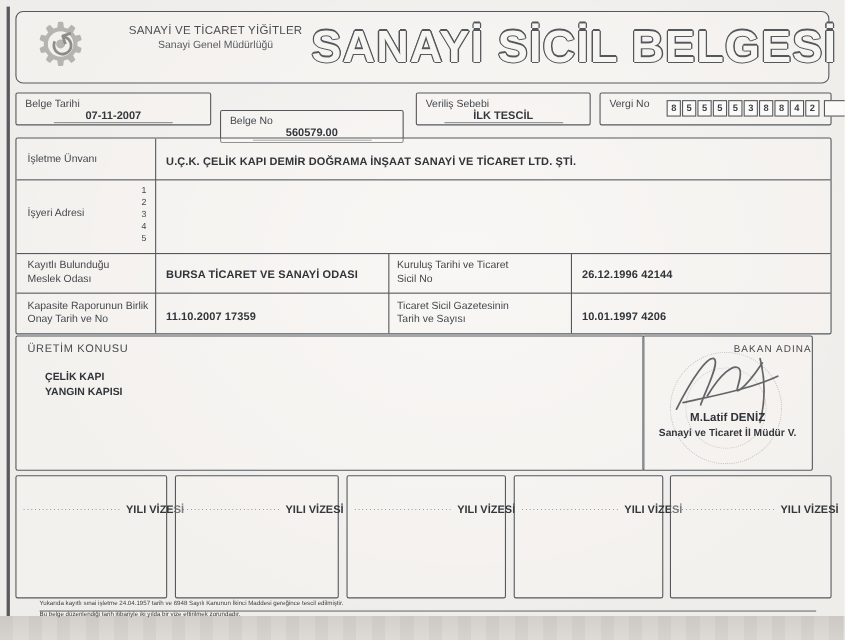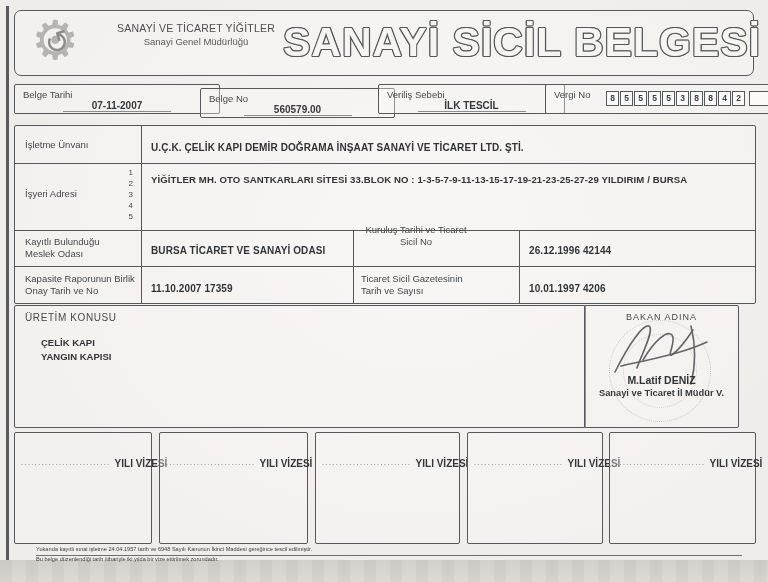--- a/index.html
+++ b/index.html
@@ -32,21 +32,21 @@
   .agency .tc{font-size:9px; letter-spacing:1px;}
   .agency .name{font-size:10.5px; margin-top:2px; letter-spacing:.2px;}
   .agency .sub{font-size:9.5px; margin-top:2px; color:#55595d;}
   .doc-title{position:absolute; left:268px; top:8px; width:474px; text-align:center;
     font-size:41px; font-weight:700; letter-spacing:1px; white-space:nowrap;
     color:#f6f5f2;
     text-shadow:-1.2px 0 #54585c, 1.2px 0 #54585c, 0 -1.2px #54585c, 0 1.2px #54585c,
       -.8px -.8px #54585c, .8px .8px #54585c, -.8px .8px #54585c, .8px -.8px #54585c;}
 
   
-  .meta{height:28px; border-radius:2px;padding-left:28px;}
+  .meta{height:28px; border-radius:2px;}
   .meta .lbl{position:absolute; left:8px; top:4px; font-size:9.5px; color:#44484c;}
   .meta .val{position:absolute; left:0; right:0; bottom:1px; text-align:center;
     font-size:10px; font-weight:700; color:#34383c;}
   .meta .val span{display:inline-block; min-width:96px; border-bottom:1px solid #8d8d8d; padding:0 6px 0;}
   .vergi-digits{position:absolute; left:60px; top:6px; white-space:nowrap;}
   .digit{display:inline-block; width:11px; height:13px; margin-right:1px; border:1px solid #55595e;
     font-size:8.5px; line-height:13px; text-align:center; font-weight:700; background:#fbfaf8; vertical-align:top;}
   .digit.empty{width:19px; margin-left:3px;}
 
   
@@ -55,21 +55,21 @@
   .vline{position:absolute; top:0; width:0; border-left:1.4px solid #55595e;}
   .cell-lbl{position:absolute; font-size:9.5px; color:#44484c; line-height:12px;}
   .cell-val{position:absolute; font-size:10px; font-weight:700; color:#303438; letter-spacing:.1px;}
   .addr-nums{position:absolute; font-size:8px; color:#44484c; text-align:right; line-height:11px;}
 
   
   .uretim{left:14px; top:305px; width:570px; height:121px; border-radius:2px;}
   .uretim .lbl{position:absolute; left:10px; top:6px; font-size:10px; letter-spacing:.6px; color:#45494d;}
   .uretim .items{position:absolute; left:26px; top:30px; font-size:9.5px; font-weight:700; line-height:14px; color:#303438;}
   .sig{left:584px; top:305px; width:153px; height:121px; border-radius:2px;}
-  .sig .heading{position:absolute; left:0; right:0; top:6px; text-align:center; font-size:9px; letter-spacing:1px; color:#45494d;}
+  .sig .heading{position:absolute; left:0; right:0; top:6px; text-align:right; font-size:9px; letter-spacing:1px; color:#45494d;}
   .sig .name{position:absolute; left:0; right:0; top:68px; text-align:center; font-size:10.5px; font-weight:700; color:#303438;}
   .sig .title{position:absolute; left:-14px; right:-14px; top:82px; text-align:center; font-size:9.3px; font-weight:700; color:#35393d;}
   .stamp{position:absolute; left:24px; top:14px; width:100px; height:100px; border:1.2px dotted #a9aeb2;
     border-radius:50%; opacity:.65;}
   .stamp:before{content:""; position:absolute; left:13px; top:13px; right:13px; bottom:13px;
     border:1px dotted #b4b9bd; border-radius:50%;}
   .sig-svg{position:absolute; left:18px; top:10px;}
 
   
   .vize{top:432px; height:110px; border-radius:2px;}
@@ -100,21 +100,21 @@
       <div class="name">SANAYİ VE TİCARET YİĞİTLER</div>
       <div class="sub">Sanayi Genel Müdürlüğü</div>
     </div>
     <div class="doc-title">SANAYİ SİCİL BELGESİ</div>
   </div>
 
   <div class="box meta" style="left:14px; top:84px; width:176px;">
     <div class="lbl">Belge Tarihi</div>
     <div class="val"><span>07-11-2007</span></div>
   </div>
-  <div class="box meta" style="left:200px; top:88px; width:165px;">
+  <div class="box meta" style="left:200px; top:100px; width:165px;">
     <div class="lbl">Belge No</div>
     <div class="val"><span>560579.00</span></div>
   </div>
   <div class="box meta" style="left:378px; top:84px; width:157px;">
     <div class="lbl">Veriliş Sebebi</div>
     <div class="val"><span>İLK TESCİL</span></div>
   </div>
   <div class="box meta" style="left:545px; top:84px; width:209px;">
     <div class="lbl">Vergi No</div>
     <div class="vergi-digits">
@@ -134,25 +134,24 @@
     <div class="cell-val" style="left:136px; top:16px; width:590px;">U.Ç.K. ÇELİK KAPI DEMİR DOĞRAMA İNŞAAT SANAYİ VE TİCARET LTD. ŞTİ.</div>
 
     <div class="cell-lbl" style="left:10px; top:62px;">İşyeri Adresi</div>
     <div class="addr-nums" style="left:100px; top:41px; width:18px;">
       <div>1</div>
       <div>2</div>
       <div>3</div>
       <div>4</div>
       <div>5</div>
     </div>
-    <div class="cell-val" style="left:136px; top:48px; width:596px; font-size:9.6px;">YİĞİTLER MH. OTO SANTKARLARI SİTESİ 33.BLOK NO : 1-3-5-7-9-11-13-15-17-19-21-23-25-27-29  YILDIRIM / BURSA</div>
 
     <div class="cell-lbl" style="left:10px; top:110px; width:104px;">Kayıtlı Bulunduğu Meslek Odası</div>
     <div class="cell-val" style="left:136px; top:119px; width:200px;">BURSA TİCARET VE SANAYİ ODASI</div>
-    <div class="cell-lbl" style="left:346px; top:98px; width:110px;text-align:center;">Kuruluş Tarihi ve Ticaret Sicil No</div>
+    <div class="cell-lbl" style="left:346px; top:110px; width:110px;">Kuruluş Tarihi ve Ticaret Sicil No</div>
     <div class="cell-val" style="left:514px; top:119px; width:220px;">26.12.1996  42144</div>
 
     <div class="cell-lbl" style="left:10px; top:147px; width:110px;">Kapasite Raporunun Birlik Onay Tarih ve No</div>
     <div class="cell-val" style="left:136px; top:157px; width:200px;">11.10.2007  17359</div>
     <div class="cell-lbl" style="left:346px; top:147px; width:120px;">Ticaret Sicil Gazetesinin Tarih ve Sayısı</div>
     <div class="cell-val" style="left:514px; top:157px; width:220px;">10.01.1997  4206</div>
   </div>
 
   <div class="box uretim">
     <div class="lbl">ÜRETİM KONUSU</div>

